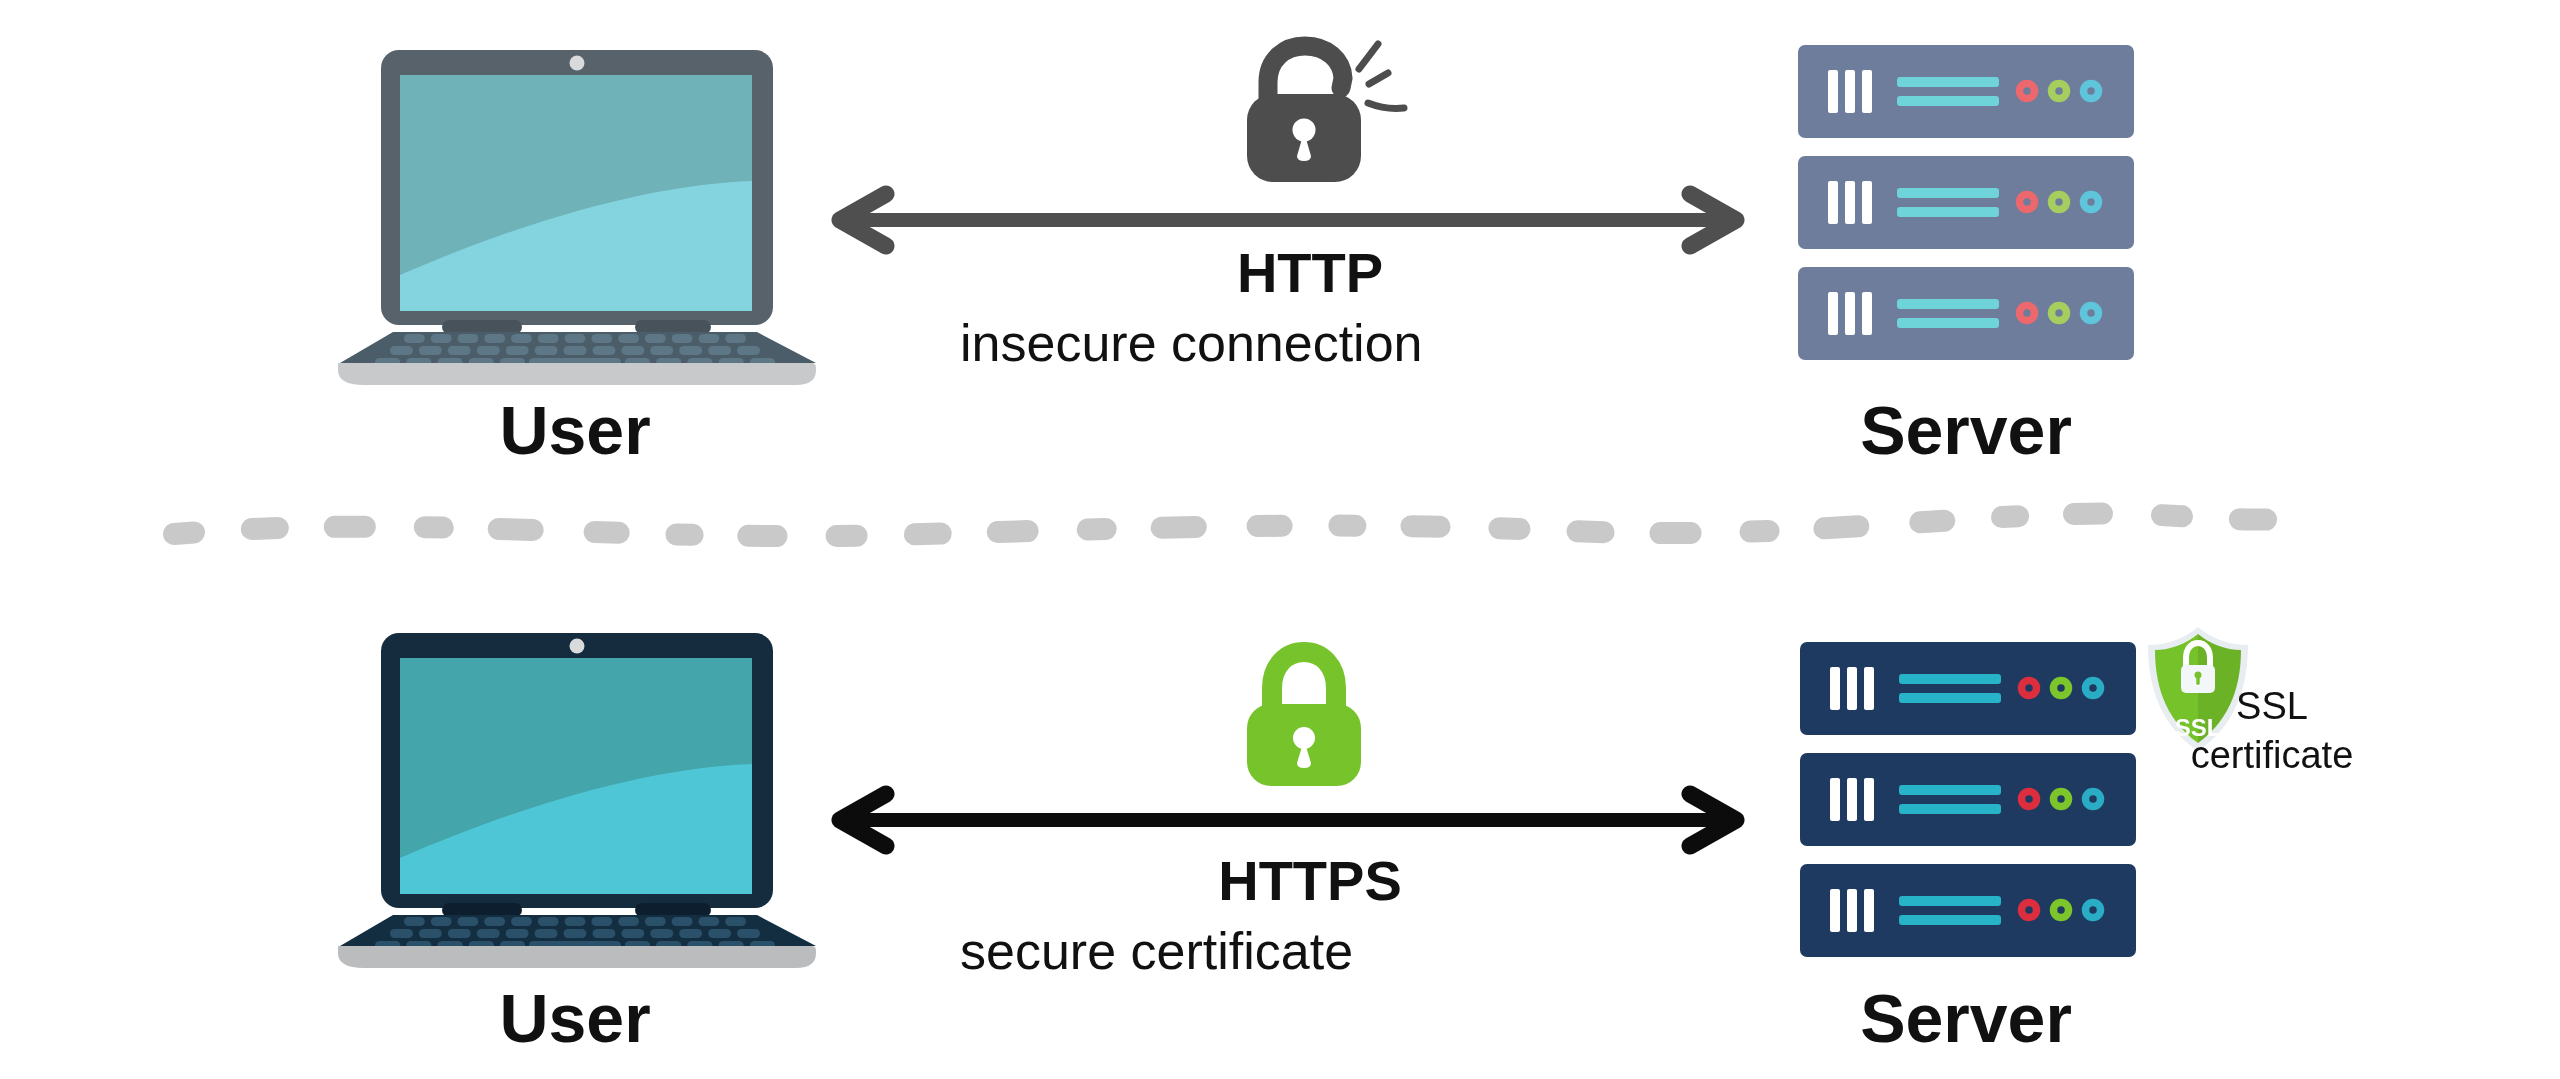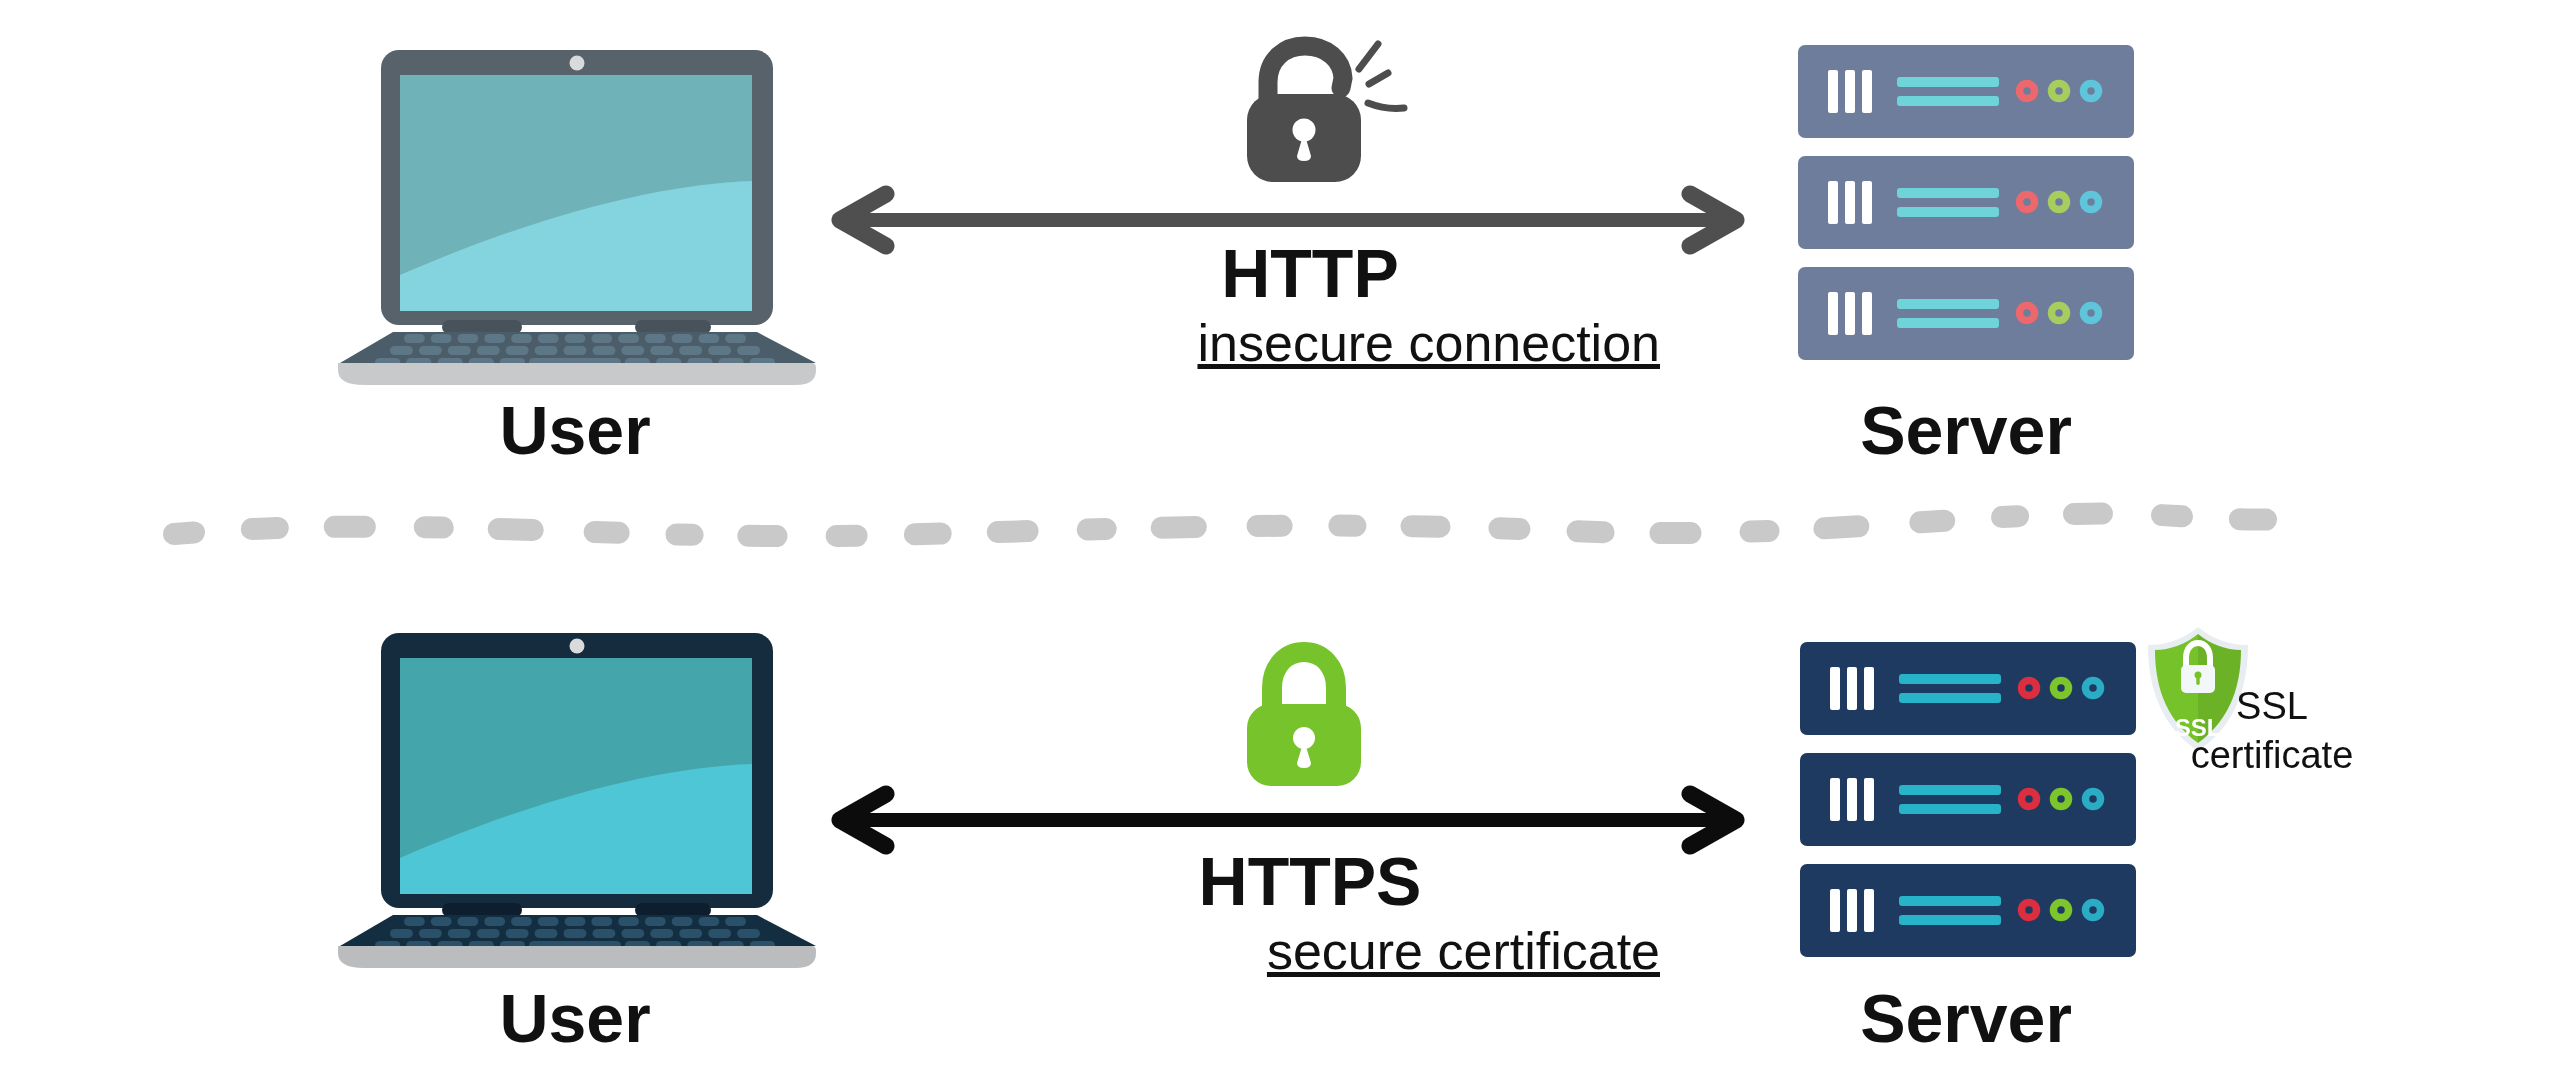--- a/index.html
+++ b/index.html
@@ -34,25 +34,25 @@
 
   .arrow-http{color:var(--arrow-insecure,#4f4f4f);}
   .arrow-https{color:var(--arrow-secure,#0c0c0c);}
 
   .node-label{
     font-size:68px;line-height:72px;font-weight:700;
     transform:translateX(-50%);white-space:nowrap;
   }
   .proto-title{
     left:960px;width:700px;text-align:center;
-    font-size:68px;line-height:70px;font-weight:700;white-space:nowrap;
+    font-size:56px;line-height:70px;font-weight:700;white-space:nowrap;
   }
   .proto-sub{
-    left:960px;width:700px;text-align:right;
-    font-size:52px;line-height:58px;font-weight:400;white-space:nowrap;text-decoration:underline;
+    left:960px;width:700px;text-align:left;
+    font-size:52px;line-height:58px;font-weight:400;white-space:nowrap;
   }
   .ssl-caption{
     left:2156px;top:682px;width:232px;text-align:center;
     font-size:38px;line-height:49px;white-space:pre-line;
   }
 </style>
 </head>
 <body>
 
 <svg width="0" height="0" style="position:absolute" aria-hidden="true">

